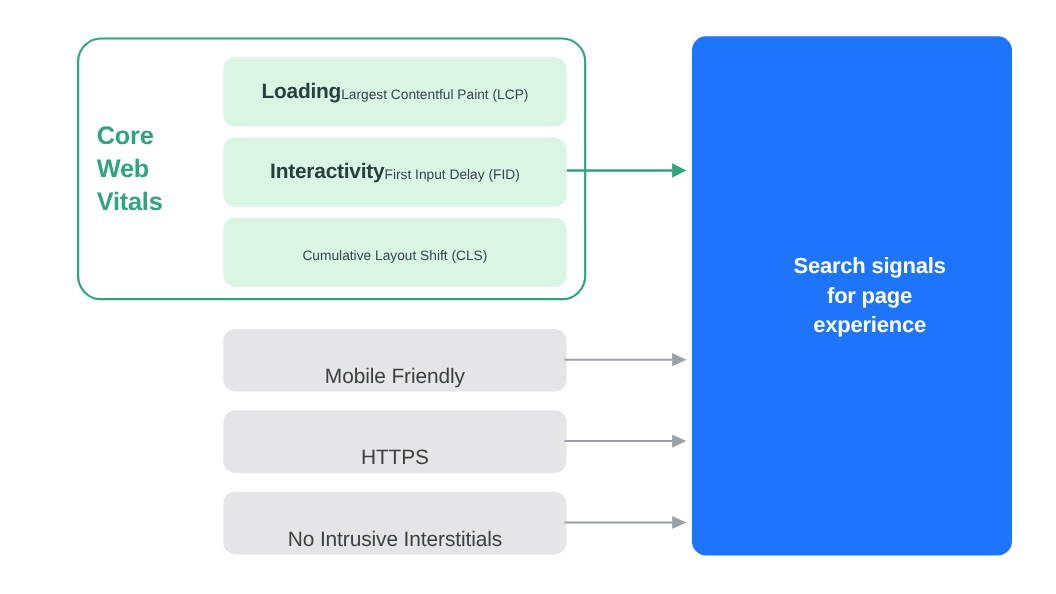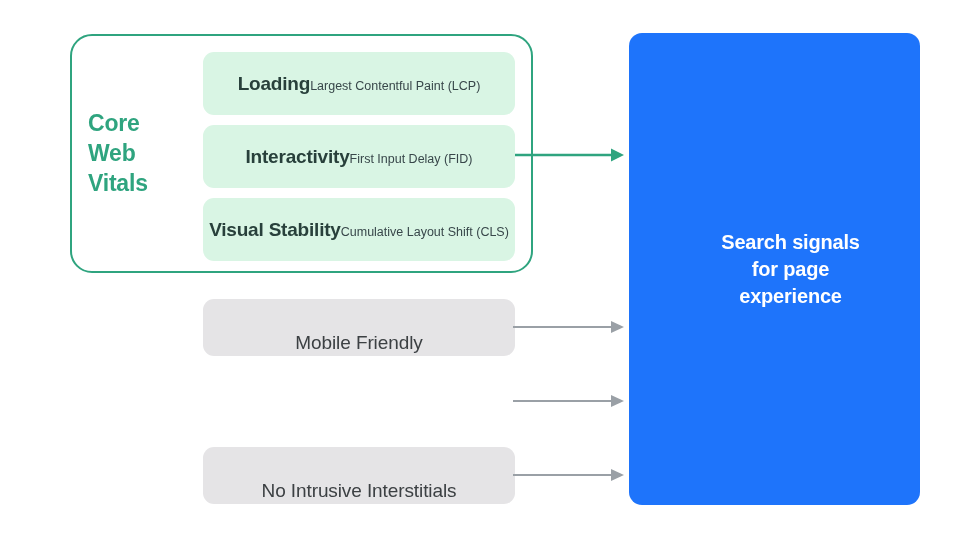--- a/index.html
+++ b/index.html
@@ -150,28 +150,30 @@
     <div class="metric-title">Loading</div>
     <div class="metric-sub">Largest Contentful Paint (LCP)</div>
   </div>
 
   <div class="metric-card" id="metric-interactivity">
     <div class="metric-title">Interactivity</div>
     <div class="metric-sub">First Input Delay (FID)</div>
   </div>
 
   <div class="metric-card" id="metric-visual">
-    <div class="metric-title">Visual Stability</div>
     <div class="metric-sub">Cumulative Layout Shift (CLS)</div>
   </div>
 
   <div class="signal-card" id="signal-mobile">
     <div class="signal-label">Mobile Friendly</div>
   </div>
 
+  <div class="signal-card" id="signal-https">
+    <div class="signal-label">HTTPS</div>
+  </div>
 
   <div class="signal-card" id="signal-intrusive">
     <div class="signal-label">No Intrusive Interstitials</div>
   </div>
 
   <svg class="arrow" id="arrow-cwv" viewBox="0 0 110 20">
     <line x1="0" y1="10" x2="96" y2="10" stroke="#2FA47F" stroke-width="2.4"></line>
     <polygon points="96,3.5 109,10 96,16.5" fill="#2FA47F"></polygon>
   </svg>
 

